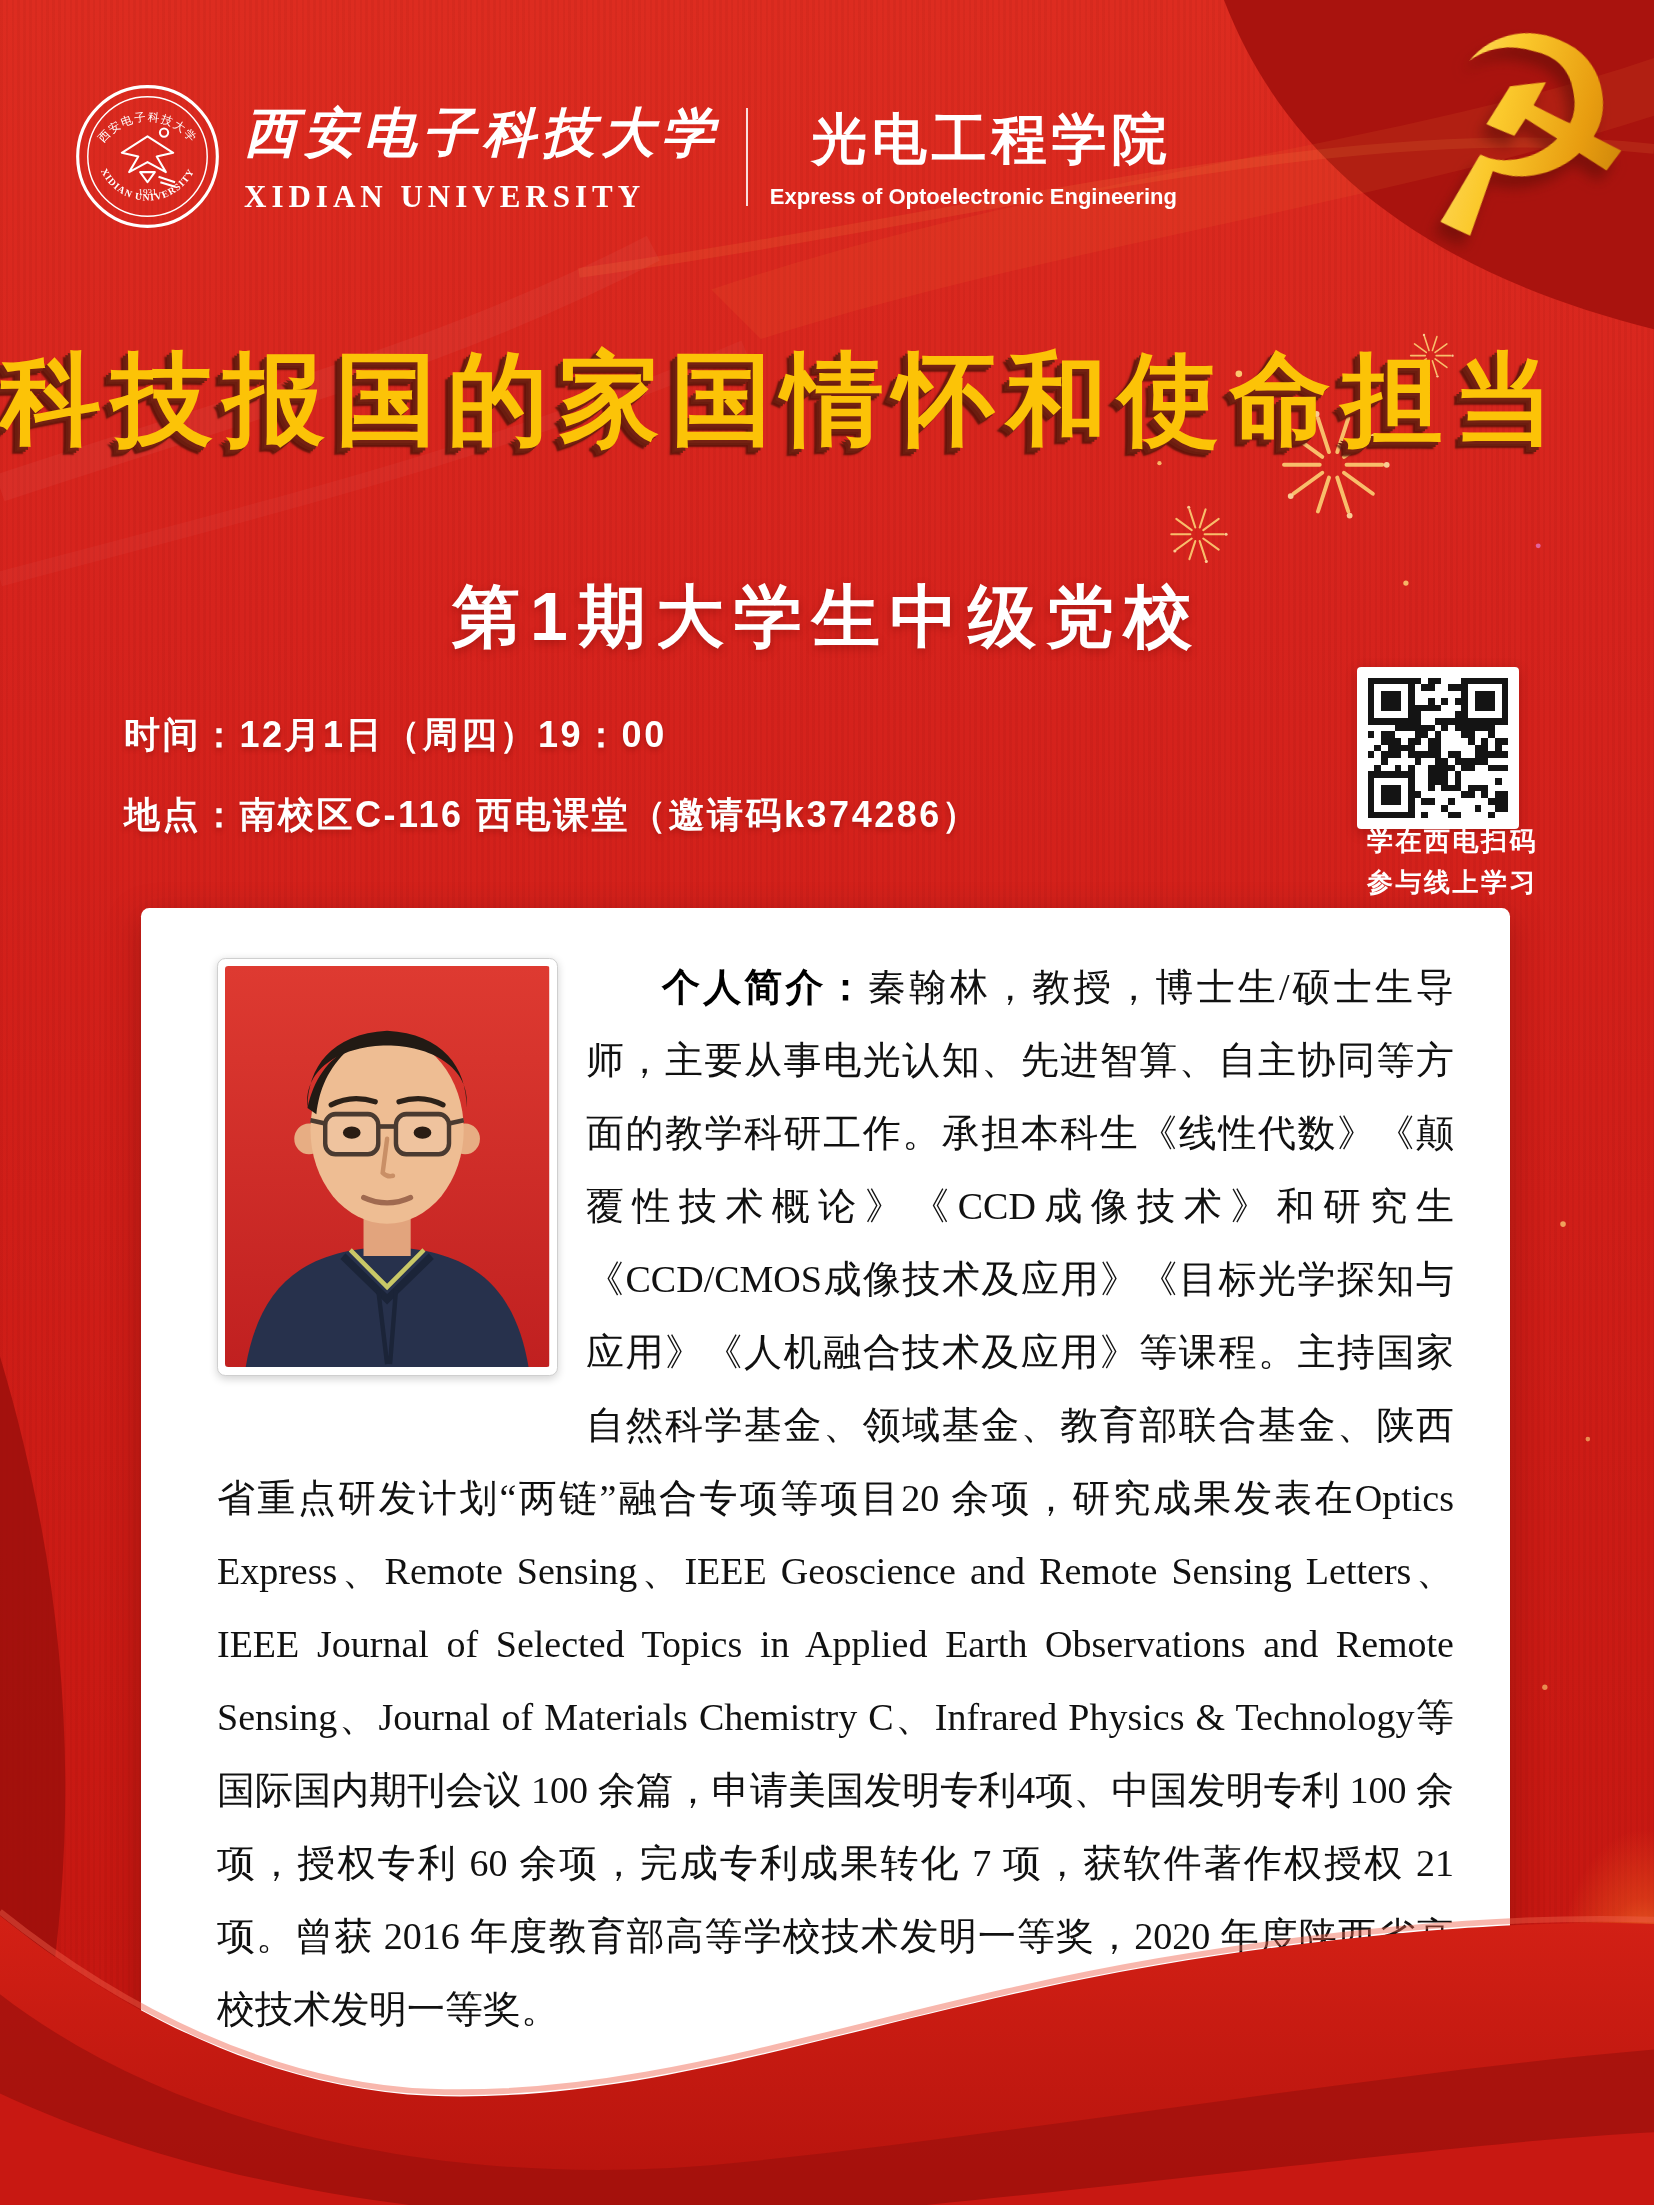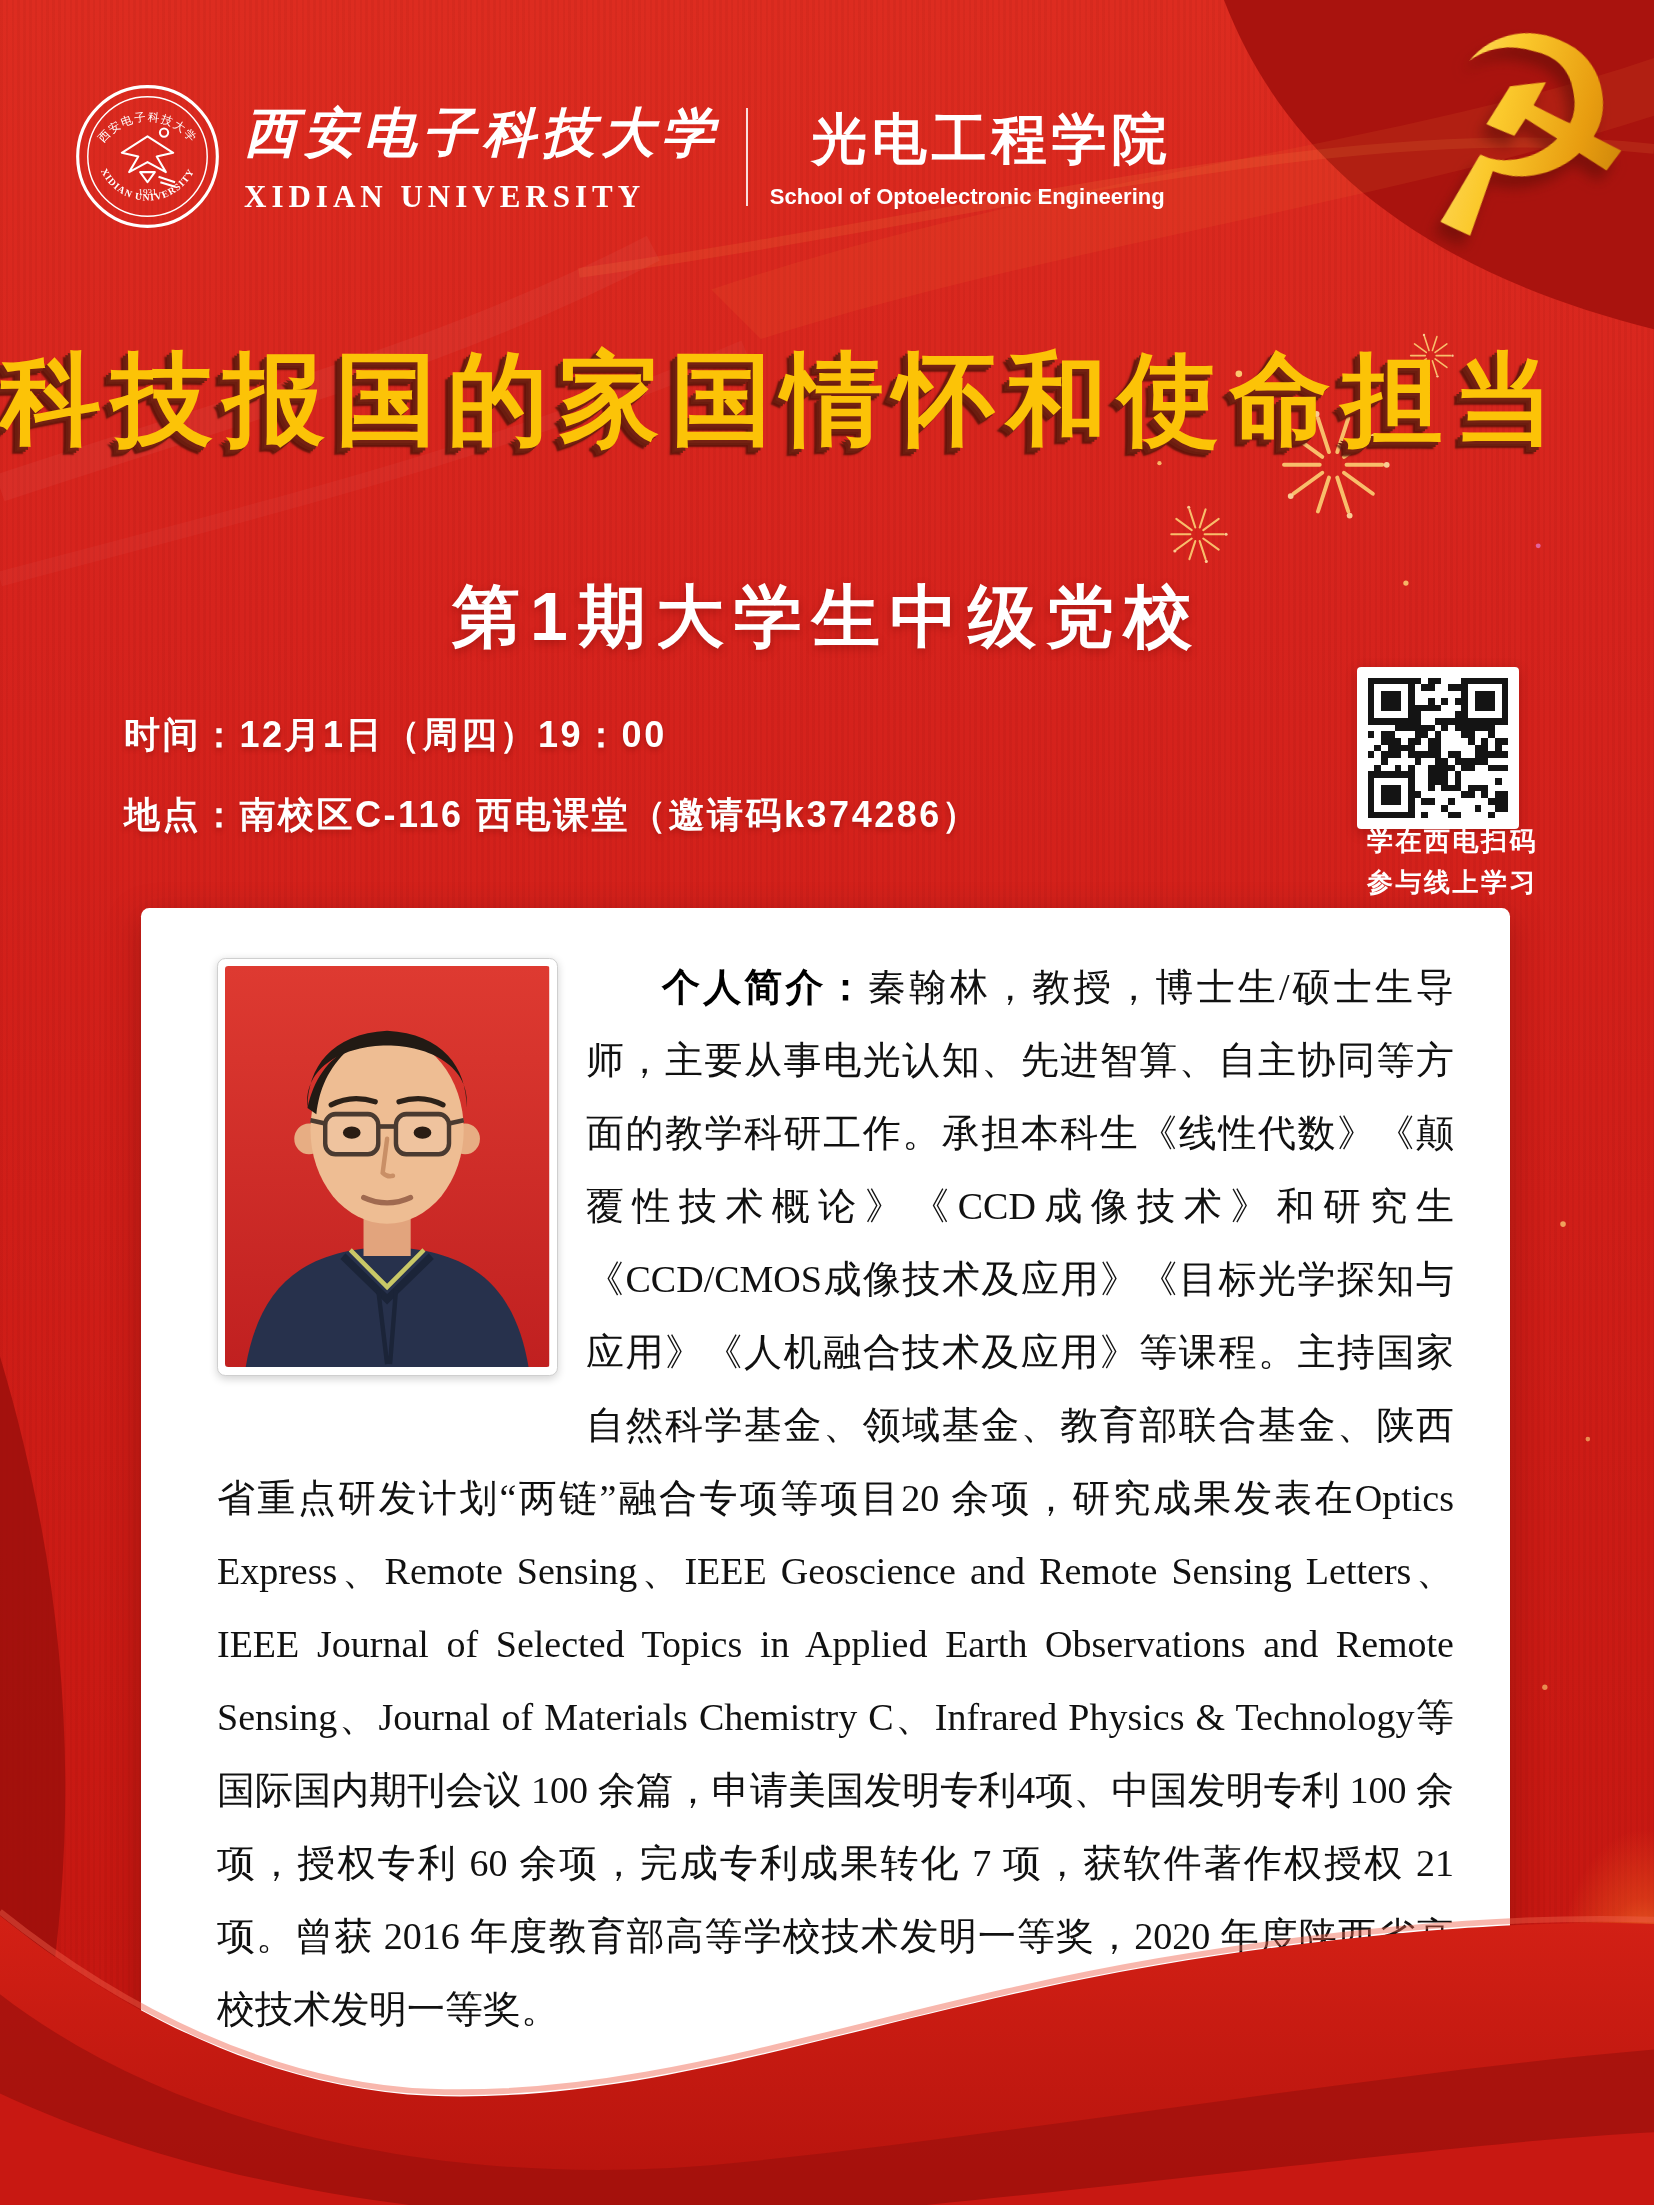--- a/index.html
+++ b/index.html
@@ -143,21 +143,21 @@
 
     <div class="uni-block">
       <div class="uni-cn">西安电子科技大学</div>
       <div class="uni-en">XIDIAN UNIVERSITY</div>
     </div>
 
     <div class="hdr-divider"></div>
 
     <div class="school-block">
       <div class="school-cn">光电工程学院</div>
-      <div class="school-en">School of Optoelectronic Engineering</div>
+      <div class="school-en">Express of Optoelectronic Engineering</div>
     </div>
   </div>
 
   <div class="emblem">☭</div>
 
   <div class="main-title">科技报国的家国情怀和使命担当</div>
   <div class="subtitle">第1期大学生中级党校</div>
 
   <div class="info-line info-time">时间：12月1日（周四）19：00</div>
   <div class="info-line info-loc">地点：南校区C-116 西电课堂（邀请码k374286）</div>

